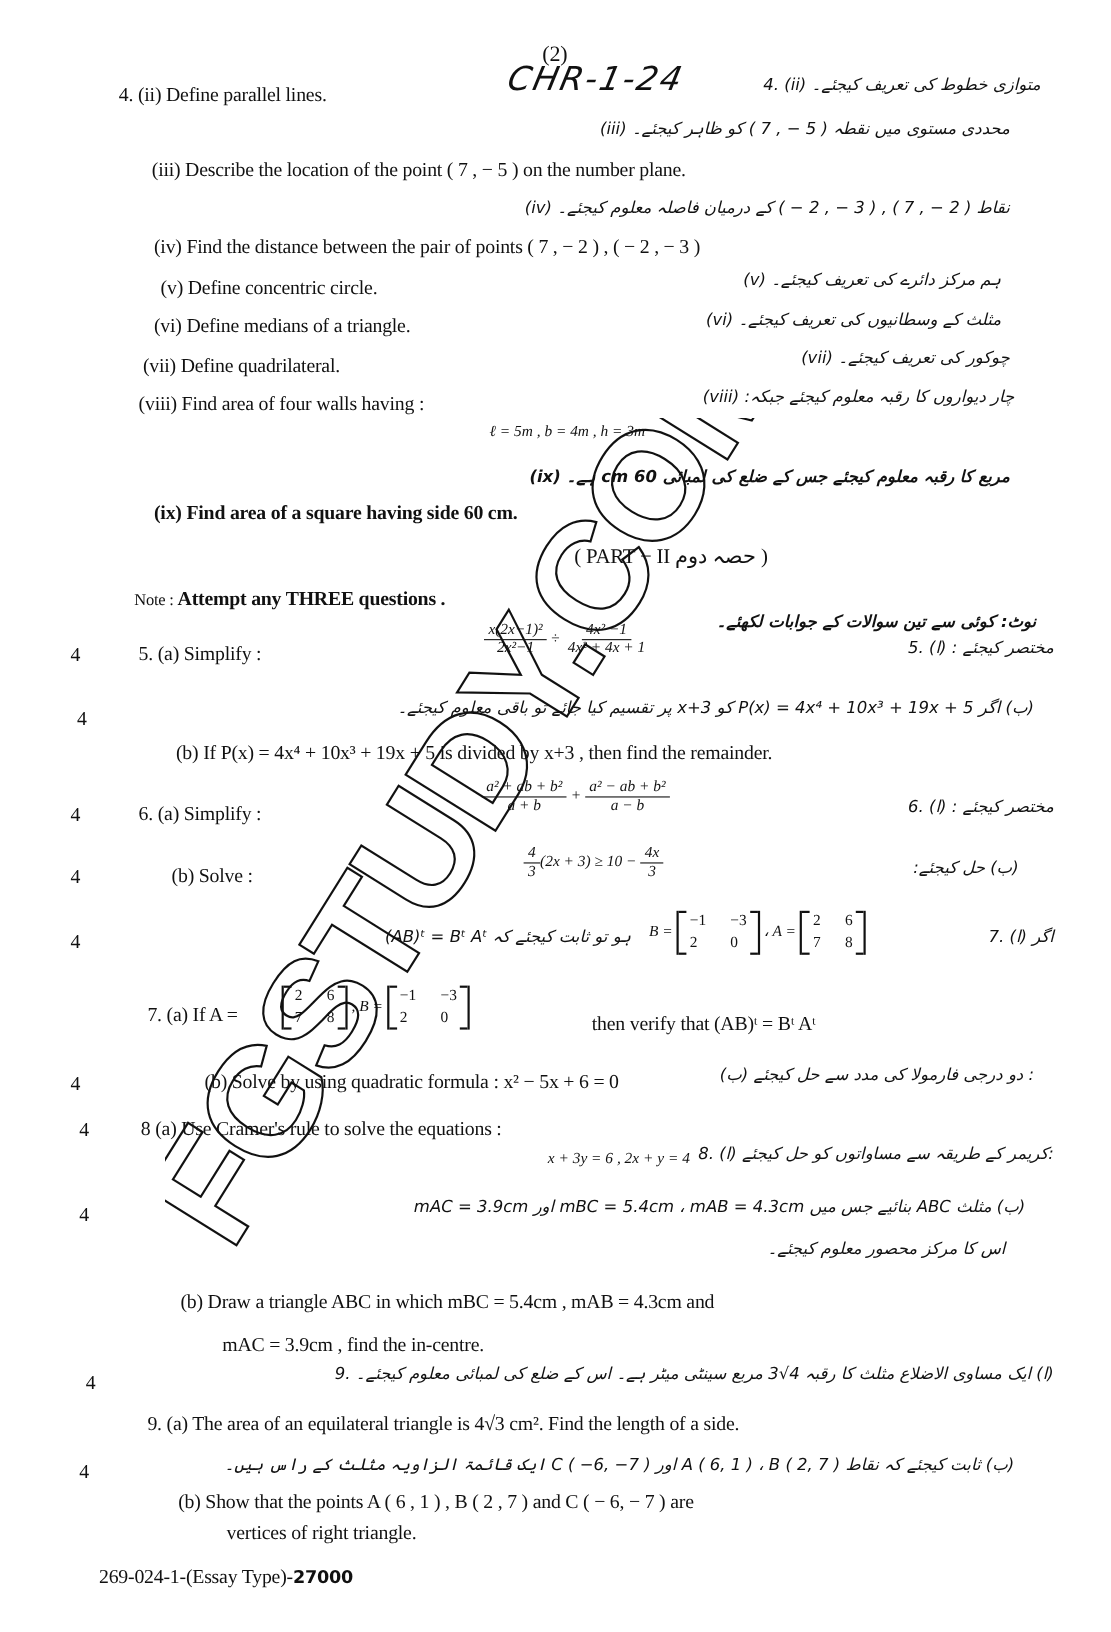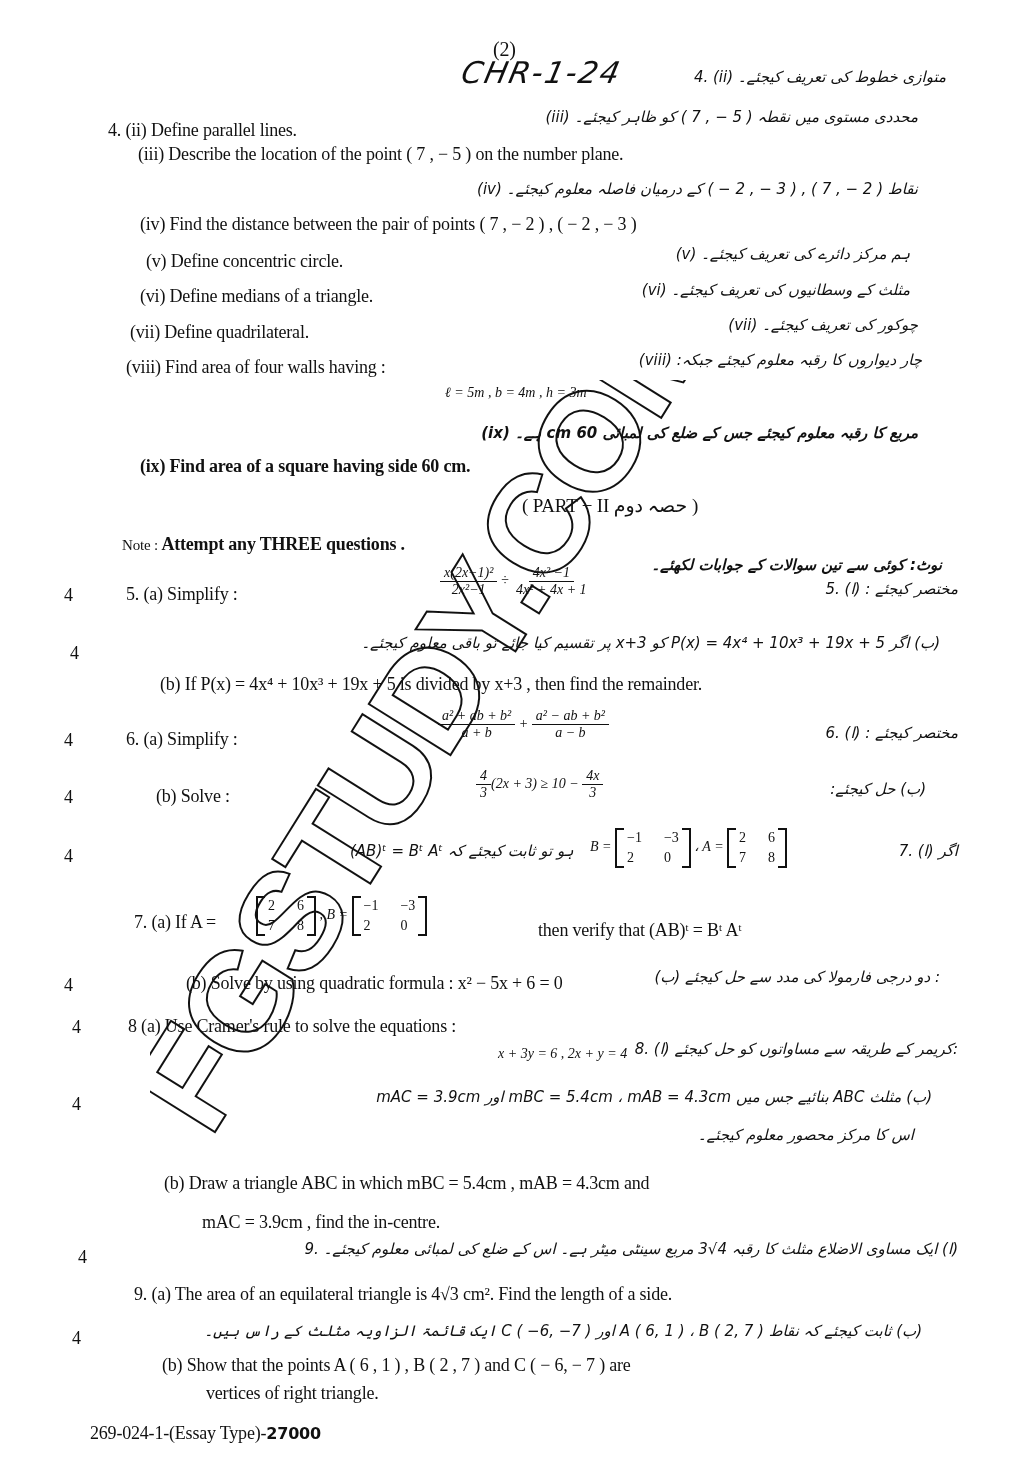--- a/index.html
+++ b/index.html
@@ -24,21 +24,21 @@
   .matrix::before { left: 0; }
   .matrix::after { right: 0; }
   .watermark { position: absolute; left: 150px; top: 380px; pointer-events: none; }
 </style>
 </head>
 <body>
 
 <div class="abs en" style="left:493px;top:38px;font-size:20px;">(2)</div>
 <div class="abs hand" style="left:462px;top:55px;">CHR-1-24</div>
 
-<div class="abs en" style="left:108px;top:76px;margin-top:44px;">4. (ii)  Define parallel lines.</div>
+<div class="abs en" style="left:108px;top:76px;">4. (ii)  Define parallel lines.</div>
 <div class="abs ur" style="right:64px;top:68px;">متوازی خطوط کی تعریف کیجئے۔  (ii) .4</div>
 <div class="abs ur" style="right:92px;top:108px;">محددی مستوی میں نقطہ ( 5 − , 7 ) کو ظاہر کیجئے۔  (iii)</div>
 <div class="abs en" style="left:138px;top:144px;">(iii)  Describe the location of the point ( 7 , − 5 ) on the number plane.</div>
 <div class="abs ur" style="right:92px;top:180px;">نقاط ( 2 − , 7 ) , ( 3 − , 2 − ) کے درمیان فاصلہ معلوم کیجئے۔  (iv)</div>
 <div class="abs en" style="left:140px;top:214px;">(iv)  Find the distance between the pair of points ( 7 , − 2 ) , ( − 2 , − 3 )</div>
 <div class="abs en" style="left:146px;top:251px;">(v)  Define concentric circle.</div>
 <div class="abs ur" style="right:100px;top:245px;">ہم مرکز دائرے کی تعریف کیجئے۔  (v)</div>
 <div class="abs en" style="left:140px;top:286px;">(vi)  Define medians of a triangle.</div>
 <div class="abs ur" style="right:100px;top:281px;">مثلث کے وسطانیوں کی تعریف کیجئے۔  (vi)</div>
 <div class="abs en" style="left:130px;top:322px;">(vii)  Define quadrilateral.</div>

